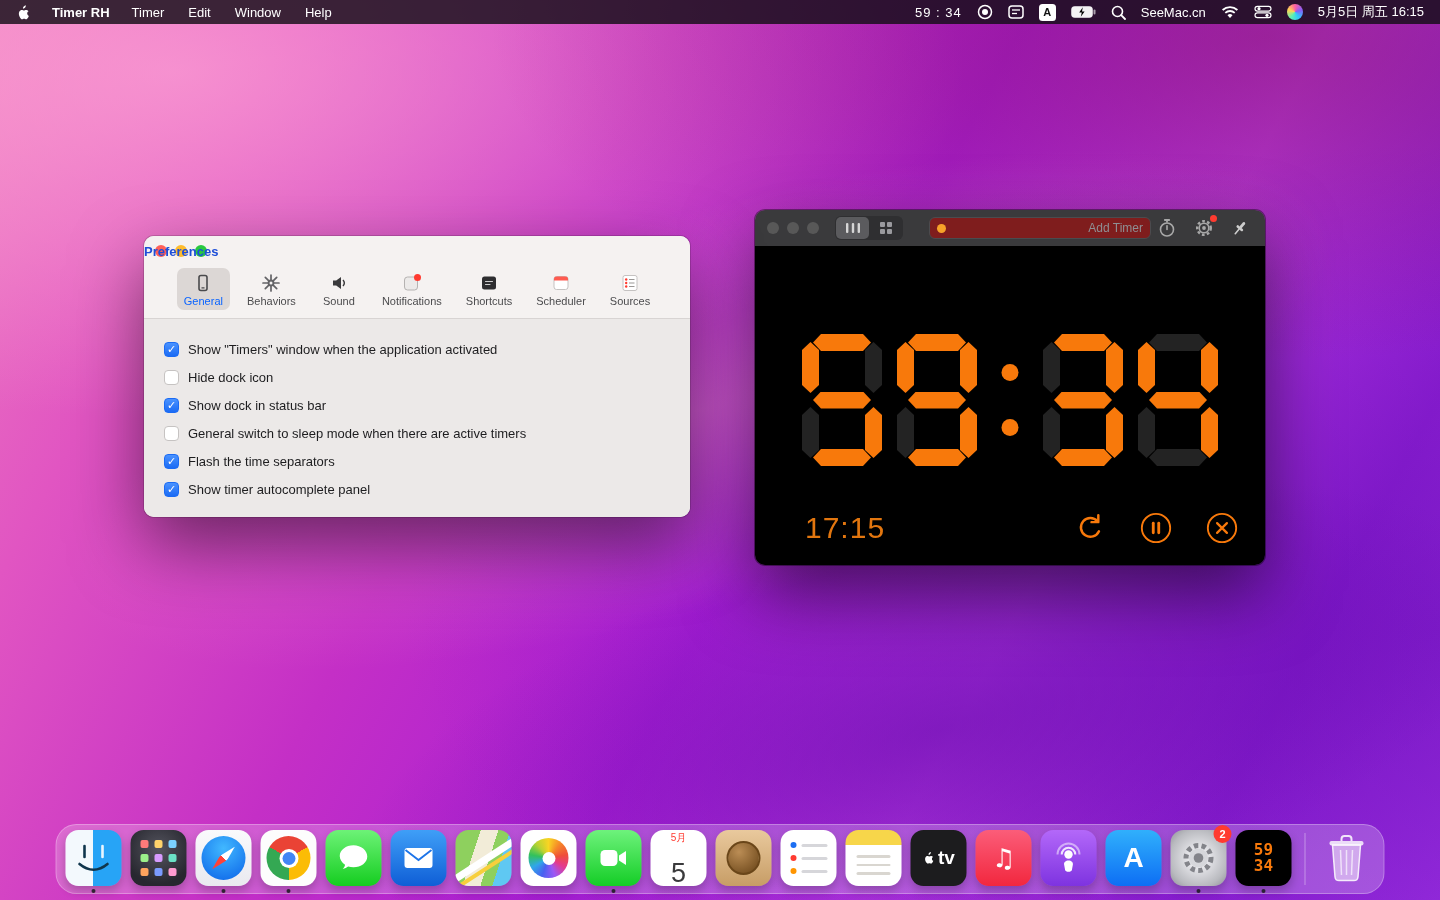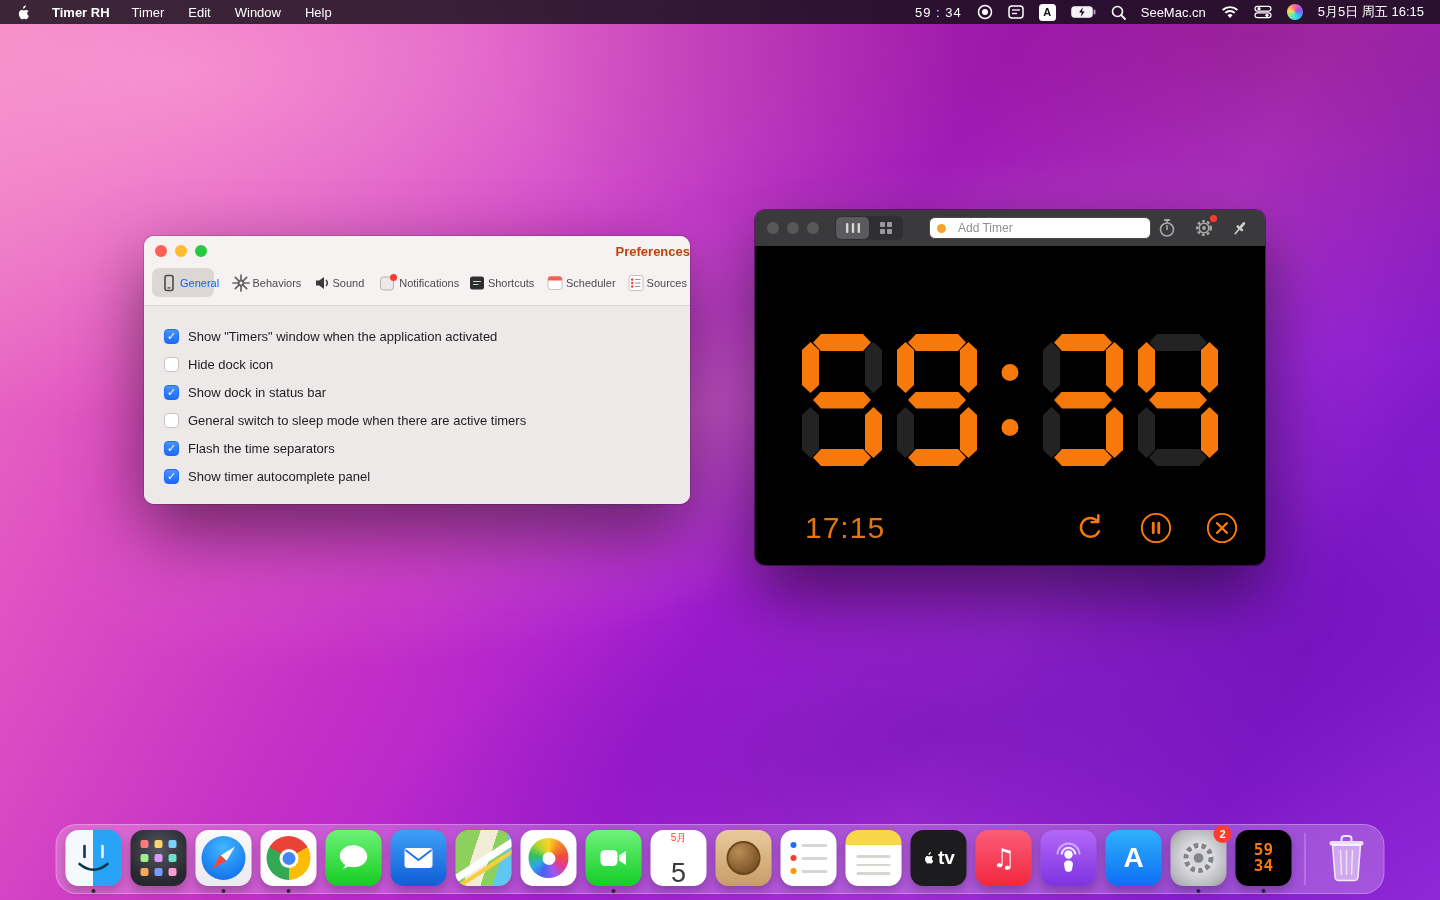--- a/index.html
+++ b/index.html
@@ -41,24 +41,24 @@
   
   .pref-window { position:absolute; left:144px; top:236px; width:546px;
     border-radius:10px; overflow:hidden; z-index:20;
     box-shadow:0 28px 70px rgba(0,0,0,.50), 0 0 0 1px rgba(0,0,0,.15);
     background:#ece9e8; }
   .pref-head { background:#f5f2f1; border-bottom:1px solid #d8d4d3; }
   .pref-titlebar { position:relative; height:30px; display:flex; align-items:center; }
   .lights { display:flex; gap:8px; padding-left:11px; }
   .light { width:12px; height:12px; border-radius:50%; }
   .light.red { background:#ff5f57; } .light.yellow { background:#febc2e; } .light.green { background:#28c840; }
-  .pref-title { position:absolute; left:0; right:0; text-align:right;
-    font-size:13px; font-weight:700; color:#c2410c; }
+  .pref-title { position:absolute; left:0; right:0; text-align:left;
+    font-size:13px; font-weight:700; color:#1d4ed8; }
   .pref-tabs { display:flex; justify-content:center; gap:10px; padding:2px 8px 8px; }
-  .pref-tab { display:flex; flex-direction:row; align-items:center; gap:1px;
+  .pref-tab { display:flex; flex-direction:column; align-items:center; gap:1px;
     padding:4px 7px 3px; border-radius:7px; min-width:52px; cursor:default; }
   .pref-tab.selected { background:#dcd7d5; }
   .tab-icon { width:22px; height:22px; display:flex; align-items:center; justify-content:center; }
   .tab-icon svg { width:20px; height:20px; }
   .tab-label { font-size:11px; color:#4c4c4e; }
   .pref-tab.selected .tab-label { color:#0a64ff; }
   .pref-content { padding:16px 0 14px 20px; background:#ece9e8; }
   .pref-row { display:flex; align-items:center; height:28px; gap:9px; }
   .cb { width:15px; height:15px; border-radius:4px; background:#fff;
     border:1px solid #c6c3c2; display:flex; align-items:center; justify-content:center;
@@ -70,23 +70,23 @@
   .timer-window { position:absolute; left:755px; top:210px; width:510px; height:355px;
     border-radius:10px; overflow:hidden; z-index:15;
     box-shadow:0 28px 70px rgba(0,0,0,.55), 0 0 0 1px rgba(0,0,0,.4); }
   .tw-titlebar { height:36px; background:#3a3a3c; display:flex; align-items:center;
     padding:0 16px 0 12px; }
   .tw-lights { display:flex; gap:8px; }
   .tw-lights .dot { width:12px; height:12px; border-radius:50%; background:#585858; }
   .tw-seg { margin-left:16px; display:flex; background:#2f2f31; border-radius:6px; padding:1px; }
   .tw-seg-btn { width:33px; height:22px; border-radius:5px; display:flex; align-items:center; justify-content:center; }
   .tw-seg-btn.active { background:#5b5b5e; }
-  .tw-field { margin-left:26px; width:222px; height:22px; background:#ffffff;
+  .tw-field { margin-left:26px; width:222px; height:22px; background:#7f1d1d;
     border:1px solid #4b4b4e; border-radius:6px; display:flex; align-items:center;
-    padding:0 7px; gap:12px; }
+    padding:0 7px; gap:12px;justify-content:space-between; }
   .tw-dot { width:9px; height:9px; border-radius:50%; background:#f7a229; }
   .tw-placeholder { color:#8f8f93; font-size:12px; }
   .tw-actions { margin-left:auto; display:flex; align-items:center; gap:17px; }
   .tw-actions > span { display:flex; position:relative; }
   .gear-badge { position:absolute; top:-3px; right:-3px; width:7px; height:7px;
     border-radius:50%; background:#ff3b30; }
   .tw-body { position:relative; height:calc(100% - 36px); background:#000; }
   .seven-seg { position:absolute; top:88px; left:0; right:0; display:flex;
     justify-content:center; gap:15px; }
   .digit { position:relative; width:80px; height:132px; }

